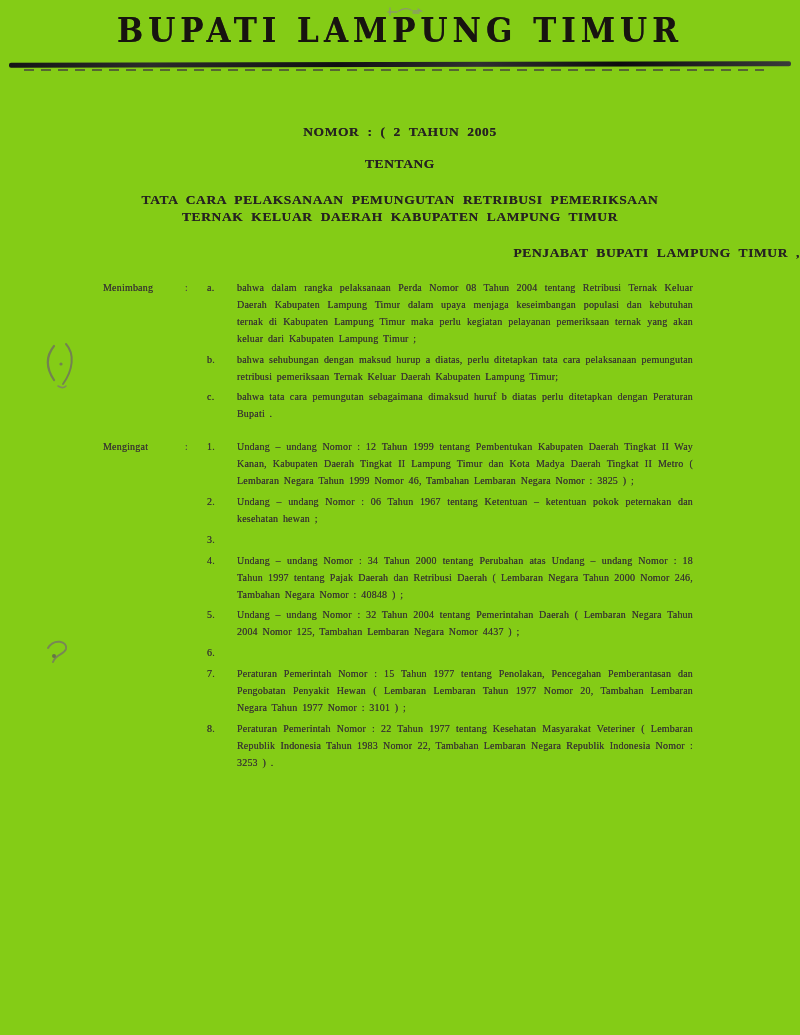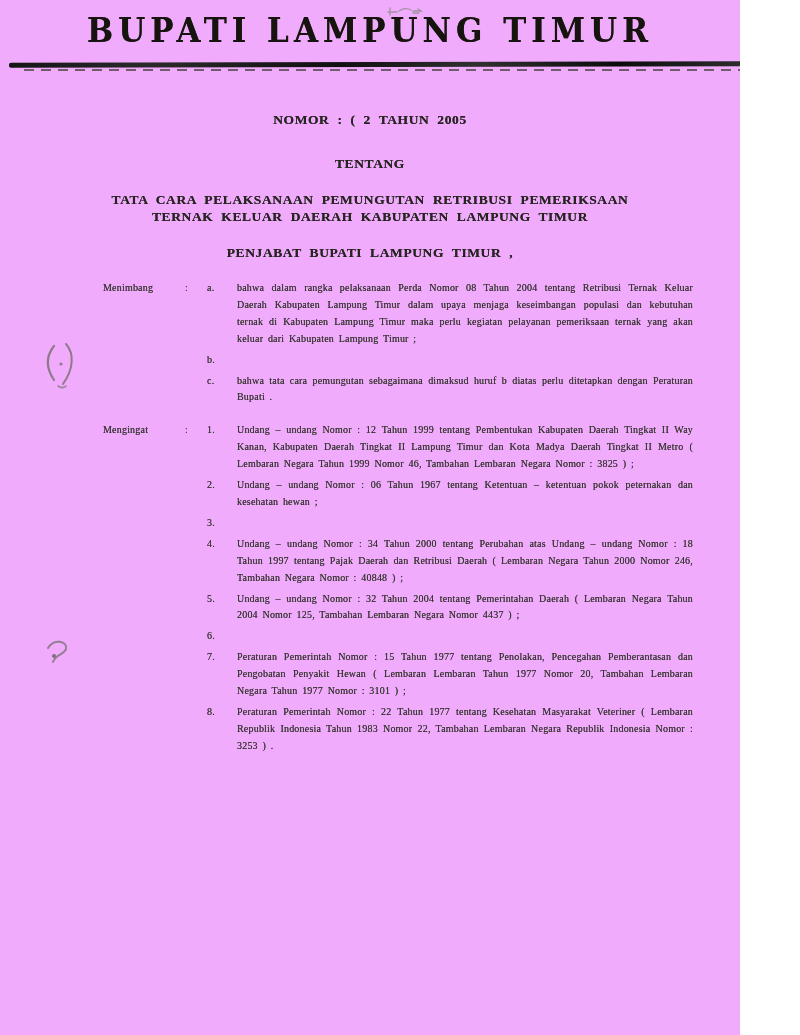--- a/index.html
+++ b/index.html
@@ -1,19 +1,19 @@
 <!DOCTYPE html>
 <html><head>
 <meta charset="utf-8">
 <style>
   html, body { margin:0; padding:0; background:#ffffff; }
   .page {
     position:relative;
-    width:740px; height:1035px;
-    background:#f0abfc;
+    width:800px; height:1035px;
+    background:#84cc16;
     overflow:hidden;
     font-family:"Liberation Serif", serif;
     color:#3a3733;
   }
   
   .ink { text-shadow: 0 0 0.55px rgba(52,48,44,.85); }
 
   
   .letterhead-title {
     position:absolute; top:12px; left:0; right:0;
@@ -37,25 +37,25 @@
   }
 
   
   .chead {
     position:absolute; left:0; right:0; text-align:center;
     font-weight:bold; font-size:13.5px;
     letter-spacing:0.6px; word-spacing:4px;
     color:#262320;
   }
   .t-peraturan { top:100px; }
-  .t-nomor     { top:112px; }
+  .t-nomor     { top:124px; }
   .t-tentang   { top:156px; }
   .t-subject1  { top:192px; }
   .t-subject2  { top:209px; }
-  .t-official  { top:245px; }
+  .t-official  { top:245px;text-align:right; }
 
   
   .clauses {
     position:absolute; top:280px; left:103px; width:590px;
     font-size:10px; line-height:16.9px;
     letter-spacing:0.2px; word-spacing:2px;
     color:#3a3733;
   }
   .row {
     display:grid;
@@ -115,20 +115,21 @@
       <div class="row">
         <div class="label">Menimbang</div>
         <div class="colon">:</div>
         <div class="marker">a.</div>
         <div class="text">bahwa dalam rangka pelaksanaan Perda Nomor 08 Tahun 2004 tentang Retribusi Ternak Keluar Daerah Kabupaten Lampung Timur dalam upaya menjaga keseimbangan populasi dan kebutuhan ternak di Kabupaten Lampung Timur maka perlu kegiatan pelayanan pemeriksaan ternak yang akan keluar dari Kabupaten Lampung Timur ;</div>
       </div>
       <div class="row">
         <div class="label"></div>
         <div class="colon"></div>
         <div class="marker">b.</div>
+        <div class="text">bahwa sehubungan dengan maksud hurup a diatas, perlu ditetapkan tata cara pelaksanaan pemungutan retribusi pemeriksaan Ternak Keluar Daerah Kabupaten Lampung Timur;</div>
       </div>
       <div class="row">
         <div class="label"></div>
         <div class="colon"></div>
         <div class="marker">c.</div>
         <div class="text">bahwa tata cara pemungutan sebagaimana dimaksud huruf b diatas perlu ditetapkan dengan Peraturan Bupati .</div>
       </div>
     </section>
 
     <div class="section-gap"></div>

